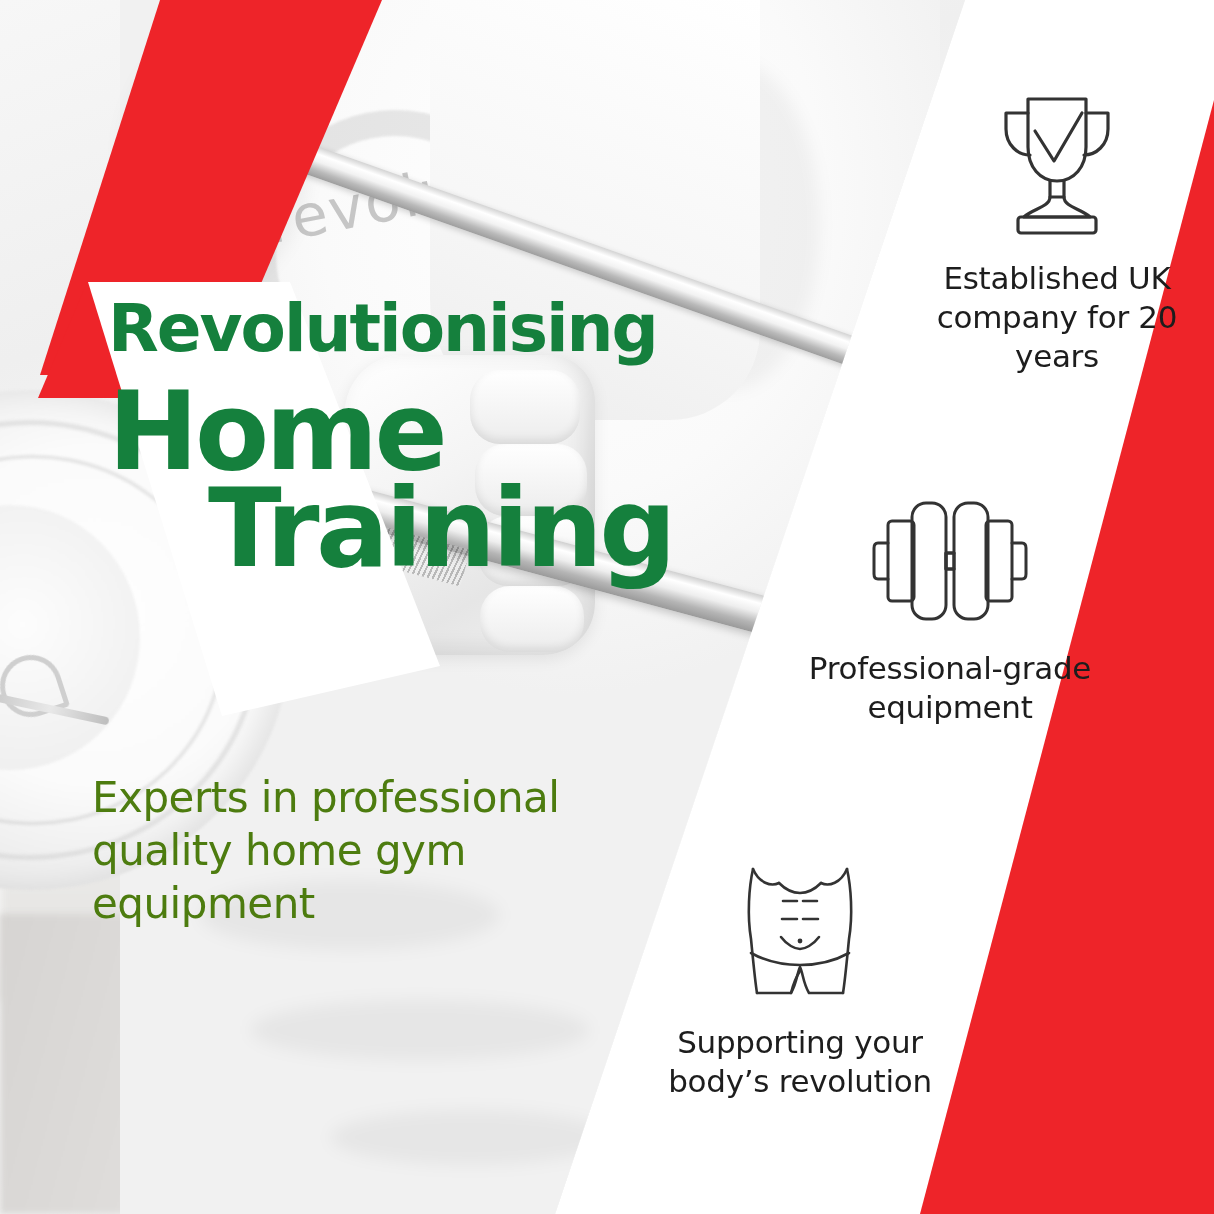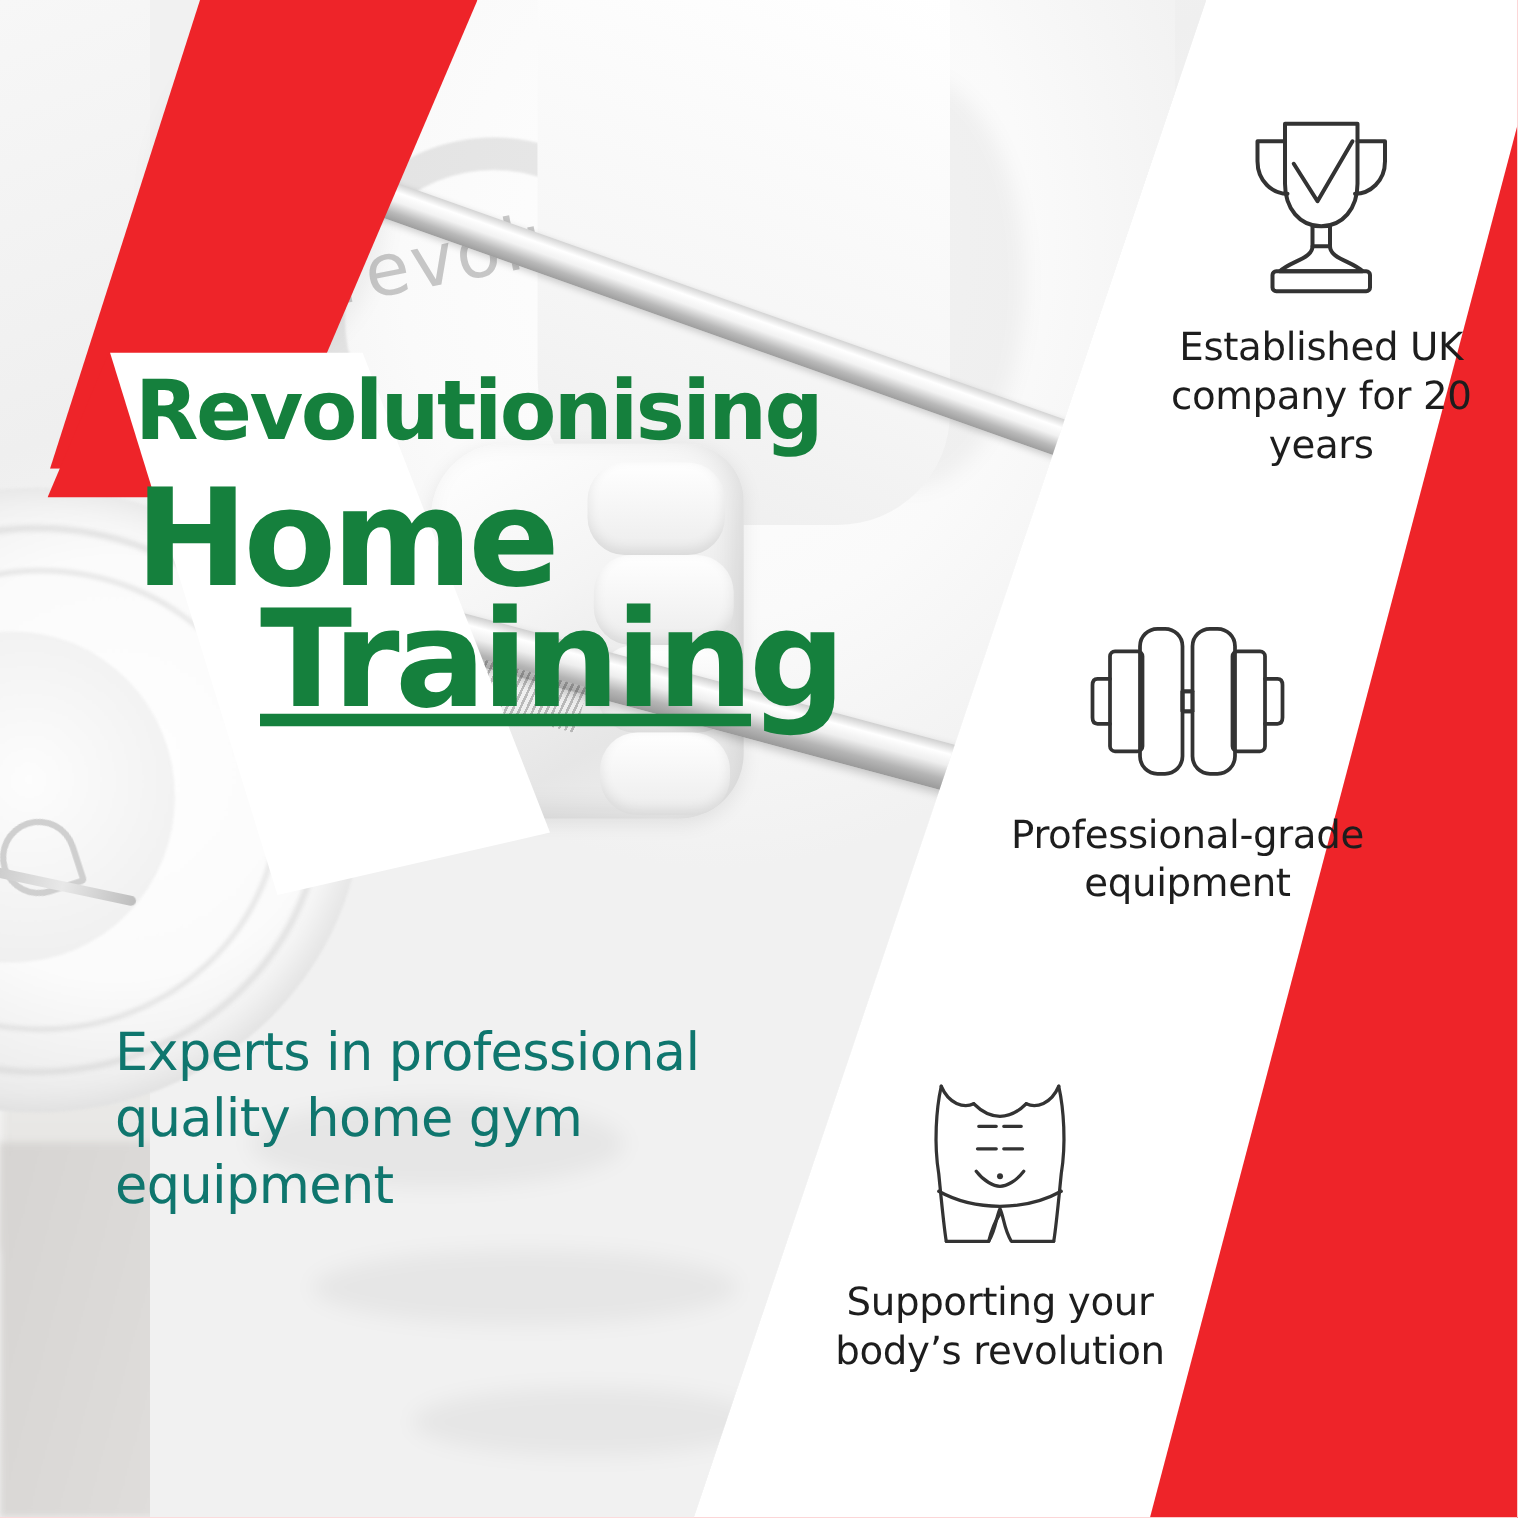--- a/index.html
+++ b/index.html
@@ -170,31 +170,30 @@
   }
   .h-line1 {
     font-size:66px; font-weight:700; letter-spacing:-2px;
   }
   .h-line2 {
     font-size:108px; font-weight:700; letter-spacing:-3.5px;
     margin-top:20px; line-height:.95;
   }
   .h-line3 {
     font-size:108px; font-weight:700; letter-spacing:-3.5px;
-    margin-left:100px; margin-top:-6px; line-height:.95;text-decoration:underline;
+    margin-left:100px; margin-top:-6px; line-height:.95;
   }
 
   
   .subcopy {
     position:absolute; left:92px; top:772px; width:600px;
-    color:#0f766e; z-index:6;
+    color:#4d7c0f; z-index:6;
     font-size:42px; line-height:1.26; font-weight:400;
     letter-spacing:-.5px;
     font-family:"DejaVu Sans", sans-serif;
-    margin-top:44px;
   }
 
   
   .features { position:absolute; left:0; top:12px; width:1214px; height:1048px; z-index:7;margin-top:11px; }
   .feature { position:absolute; text-align:center; }
   .feature .ic { display:flex; justify-content:center; align-items:flex-end; }
   .feature .cap {
     margin-top:22px; color:#1d1d1d;
     font-size:31px; line-height:1.26; letter-spacing:-.3px;
     font-family:"DejaVu Sans", sans-serif;

